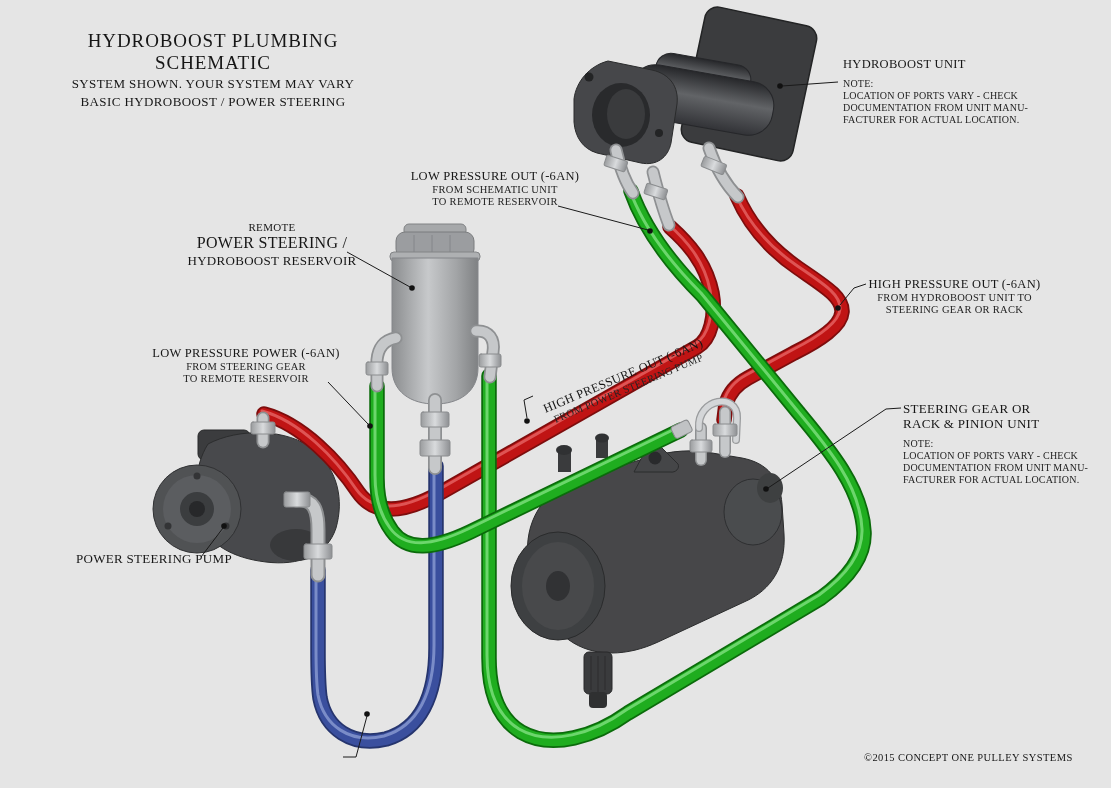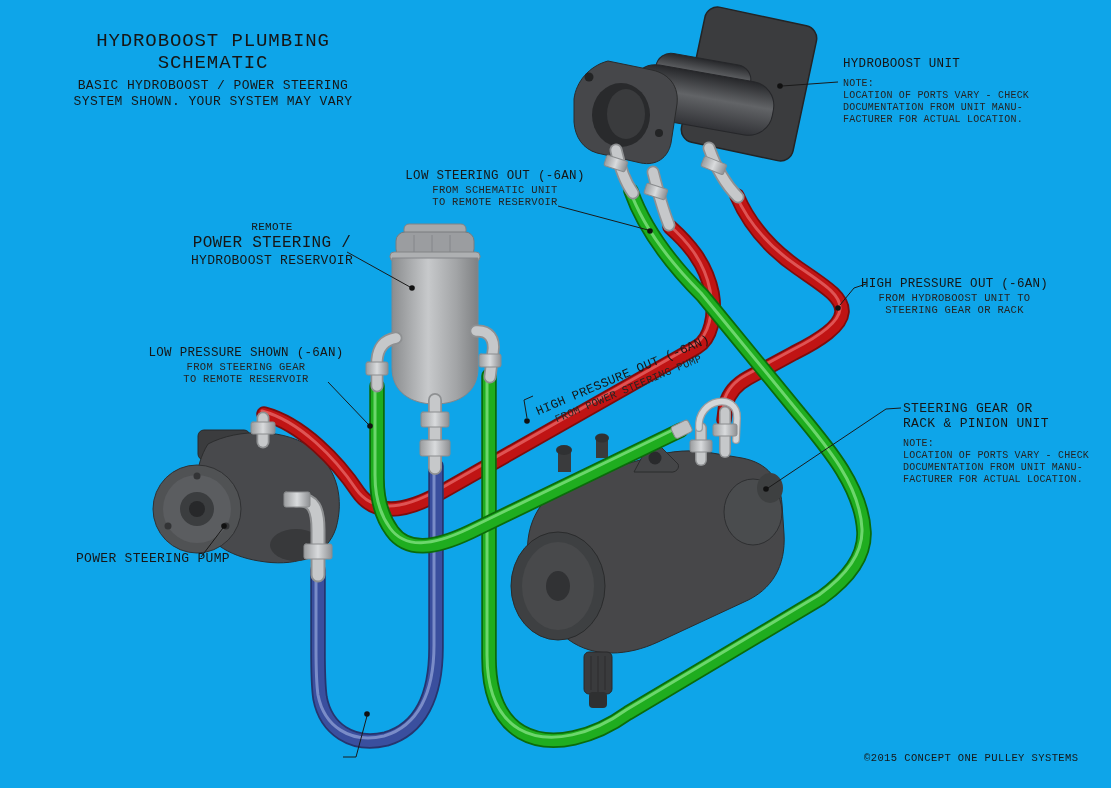--- a/index.html
+++ b/index.html
@@ -1,17 +1,17 @@
 <!DOCTYPE html>
 <html><head>
 <meta charset="utf-8">
 <style>
   html,body{margin:0;padding:0;background:#ffffff;}
-  #canvas{position:relative;width:1111px;height:788px;background:#0ea5e9;overflow:hidden;
-          font-family:Liberation Mono, monospace;color:#161616;}
+  #canvas{position:relative;width:1111px;height:788px;background:#e5e5e5;overflow:hidden;
+          font-family:Liberation Serif, serif;color:#161616;}
   #schematic-svg{position:absolute;left:0;top:0;z-index:1;}
   .lbl{position:absolute;z-index:2;letter-spacing:.3px;line-height:1.18;}
   .ctr{text-align:center;}
   .main{font-size:12.5px;display:block;}
   .sub{font-size:10.5px;display:block;color:#242424;}
   .note{font-size:10px;white-space:pre-line;color:#242424;line-height:1.22;letter-spacing:.2px;}
   .title1{font-size:19px;letter-spacing:.9px;display:block;}
   .title2{font-size:13px;display:block;margin-top:3px;letter-spacing:.4px;}
   .rot{transform:rotate(-23deg);transform-origin:0 0;}
   .copyright{font-size:10.5px;letter-spacing:.4px;}
@@ -189,52 +189,52 @@
         <circle cx="370" cy="426" r="2.8"></circle>
         <circle cx="527" cy="421" r="2.8"></circle>
     <circle cx="766" cy="489" r="2.8"></circle>
         <circle cx="224" cy="526" r="2.8"></circle>
         <circle cx="367" cy="714" r="2.8"></circle>
   </g>
 </svg>
 
   <div class="lbl ctr" style="left:55px;top:30px;width:316px;">
     <span class="title1">HYDROBOOST PLUMBING SCHEMATIC</span>
+    <span class="title2" style="margin-top:1px;">SYSTEM SHOWN. YOUR SYSTEM MAY VARY</span>
     <span class="title2">BASIC HYDROBOOST / POWER STEERING</span>
-    <span class="title2" style="margin-top:1px;">SYSTEM SHOWN. YOUR SYSTEM MAY VARY</span>
   </div>
 
   <div class="lbl" style="left:843px;top:57px;">
     <span class="main">HYDROBOOST UNIT</span>
     <div class="note" style="margin-top:6px;">NOTE:
 LOCATION OF PORTS VARY - CHECK
 DOCUMENTATION FROM UNIT MANU-
 FACTURER FOR ACTUAL LOCATION.</div>
   </div>
 
   <div class="lbl ctr" style="left:395px;top:169px;width:200px;">
-    <span class="main">LOW STEERING OUT (-6AN)</span>
+    <span class="main">LOW PRESSURE OUT (-6AN)</span>
     <span class="sub">FROM SCHEMATIC UNIT</span>
     <span class="sub">TO REMOTE RESERVOIR</span>
   </div>
 
   <div class="lbl ctr" style="left:172px;top:221px;width:200px;">
     <span class="main" style="font-size:11px;">REMOTE</span>
     <span class="main" style="font-size:16px;">POWER STEERING /</span>
     <span class="main" style="font-size:13px;">HYDROBOOST RESERVOIR</span>
   </div>
 
   <div class="lbl ctr" style="left:847px;top:277px;width:215px;">
     <span class="main">HIGH PRESSURE OUT (-6AN)</span>
     <span class="sub">FROM HYDROBOOST UNIT TO</span>
     <span class="sub">STEERING GEAR OR RACK</span>
   </div>
 
   <div class="lbl ctr" style="left:146px;top:346px;width:200px;">
-    <span class="main">LOW PRESSURE SHOWN (-6AN)</span>
+    <span class="main">LOW PRESSURE POWER (-6AN)</span>
     <span class="sub">FROM STEERING GEAR</span>
     <span class="sub">TO REMOTE RESERVOIR</span>
   </div>
 
   <div class="lbl ctr rot" style="left:520px;top:412px;width:218px;">
     <span class="main">HIGH PRESSURE OUT (-6AN)</span>
     <span class="sub">FROM POWER STEERING PUMP</span>
   </div>
 
   <div class="lbl" style="left:903px;top:401px;width:215px;">

